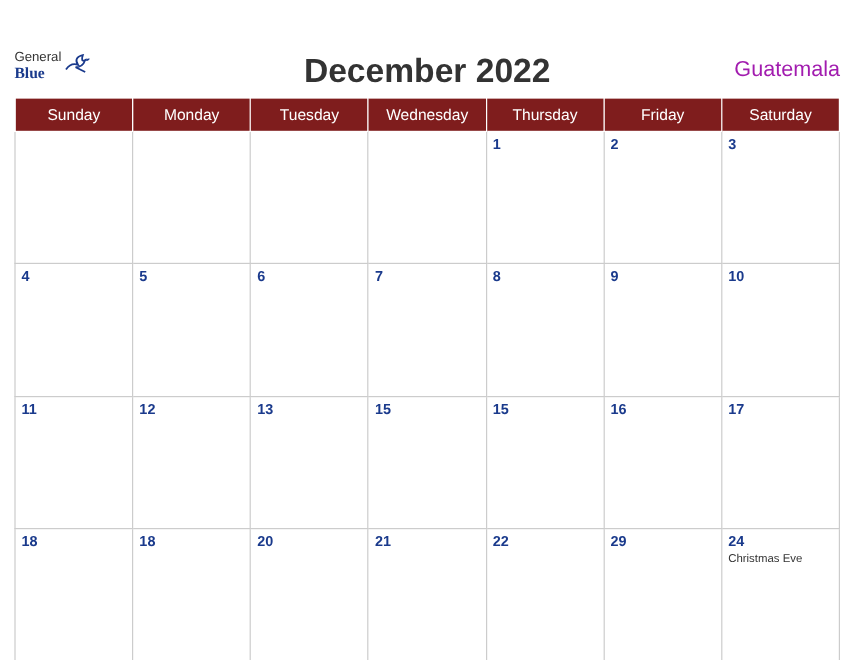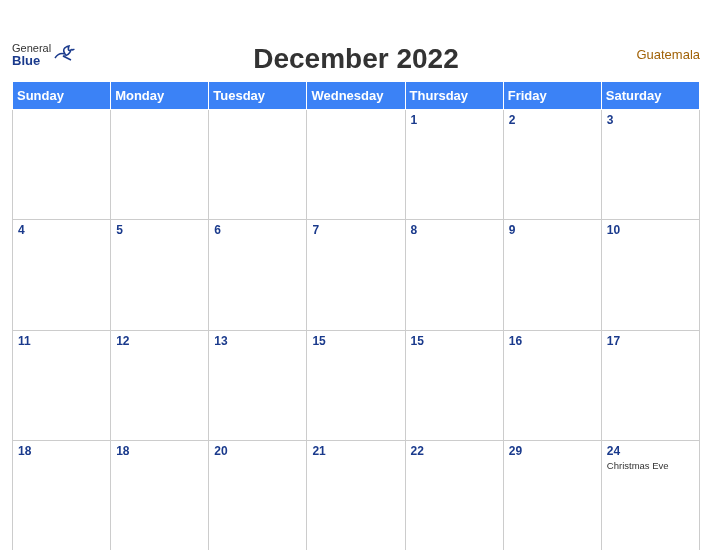--- a/index.html
+++ b/index.html
@@ -28,45 +28,46 @@
     .logo-general {
       font-size: 11px;
       color: #333;
       line-height: 1;
     }
     .logo-blue {
       font-size: 13px;
       font-weight: bold;
       color: #1a3a8c;
       line-height: 1;
+      font-family: Liberation Serif, serif;
     }
     .calendar-title {
       font-size: 28px;
       font-weight: bold;
       color: #333;
       text-align: center;
     }
     .country-label {
       position: absolute;
       right: 0;
       top: 4px;
-      font-size: 13px;
-      color: #a16207;
+      font-size: 18px;
+      color: #a21caf;
     }
     .calendar-table {
       width: 100%;
       border-collapse: collapse;
       height: 470px;
     }
     .calendar-table thead tr th {
-      background-color: #3b82f6;
+      background-color: #7f1d1d;
       color: #fff;
       font-size: 13px;
-      font-weight: bold;
-      text-align: left;
+      font-weight: normal;
+      text-align: center;
       padding: 6px 4px;
       border: 1px solid #fff;
     }
     .calendar-table tbody tr td {
       border: 1px solid #ccc;
       vertical-align: top;
       padding: 3px 5px;
       width: calc(100% / 7);
       height: 72px;
       background: #fff;

